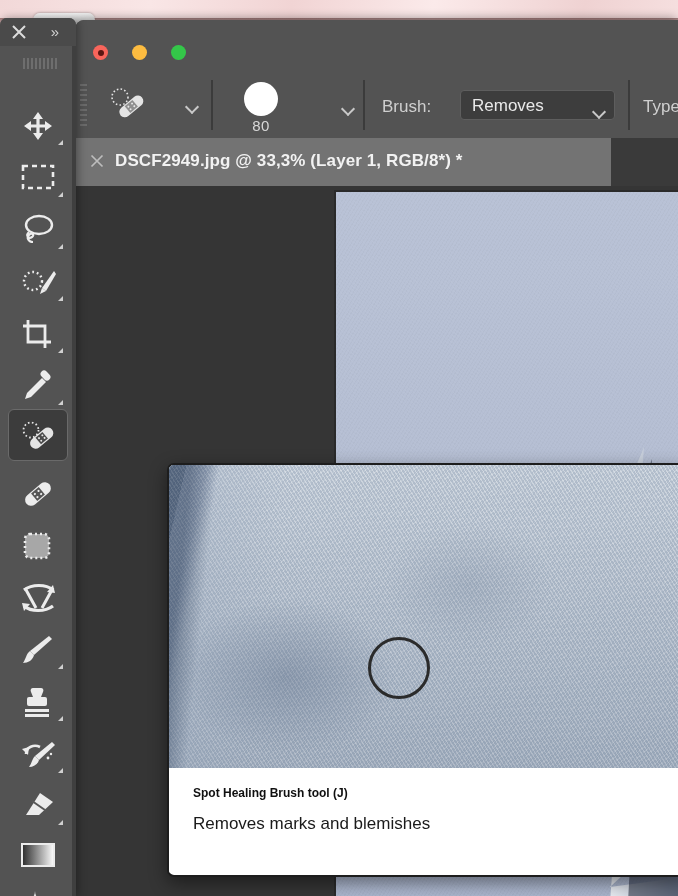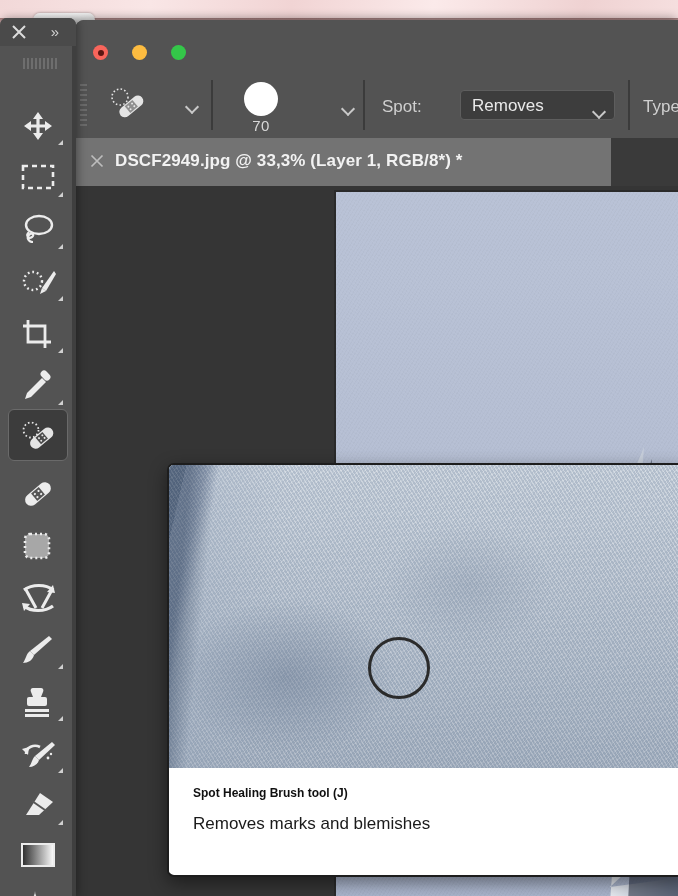--- a/index.html
+++ b/index.html
@@ -161,27 +161,27 @@
           <circle cx="26.4" cy="24.2" r="1" fill="#e4e4e4"></circle>
         </g>
       </svg>
       <span class="ch"><i class="chev"></i></span>
     </div>
 
     <div class="opt-sep" style="left:136px;"></div>
 
     <div id="brush-preview">
       <div id="brush-dot"></div>
-      <div id="brush-size">70</div>
+      <div id="brush-size">80</div>
     </div>
     <span id="brush-ch"><i class="chev"></i></span>
 
     <div class="opt-sep" style="left:288px;"></div>
 
-    <span class="opt-label" style="left:307px;">Spot:</span>
+    <span class="opt-label" style="left:307px;">Brush:</span>
     <div class="opt-select" style="left:385px;width:155px;">
       <span>Removes</span>
       <span class="ch"><i class="chev"></i></span>
     </div>
 
     <div class="opt-sep" style="left:553px;"></div>
 
     <span class="opt-label" style="left:568px;">Type:</span>
 
   </div>

